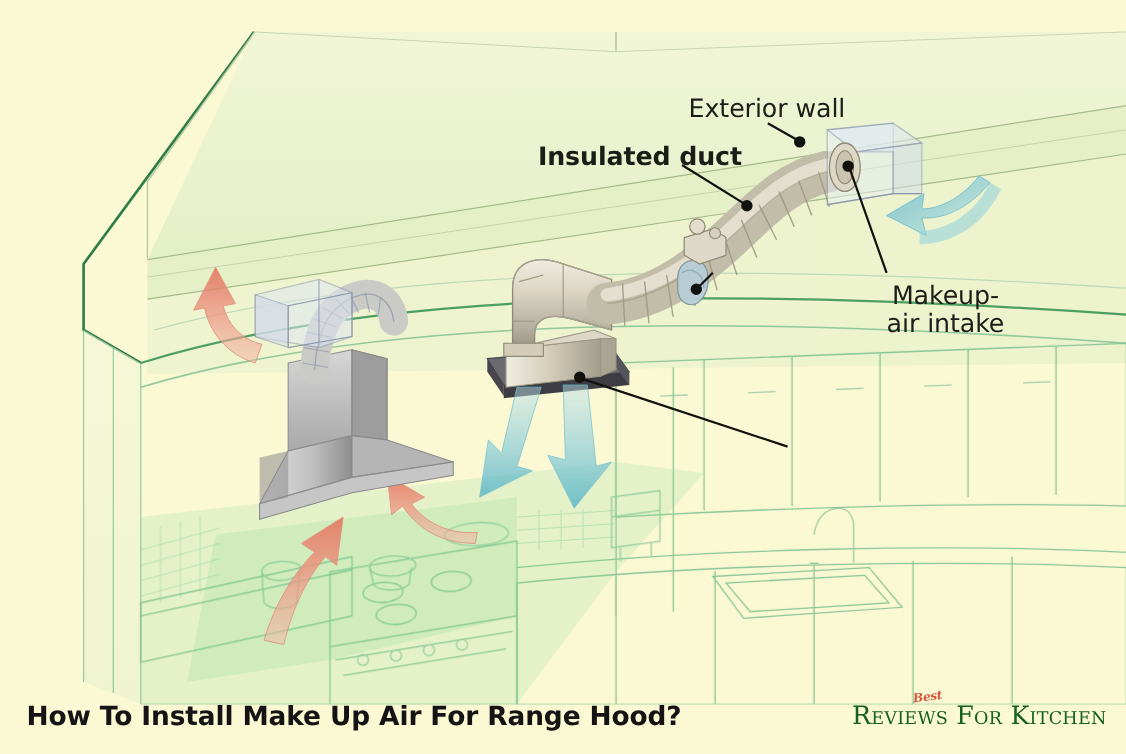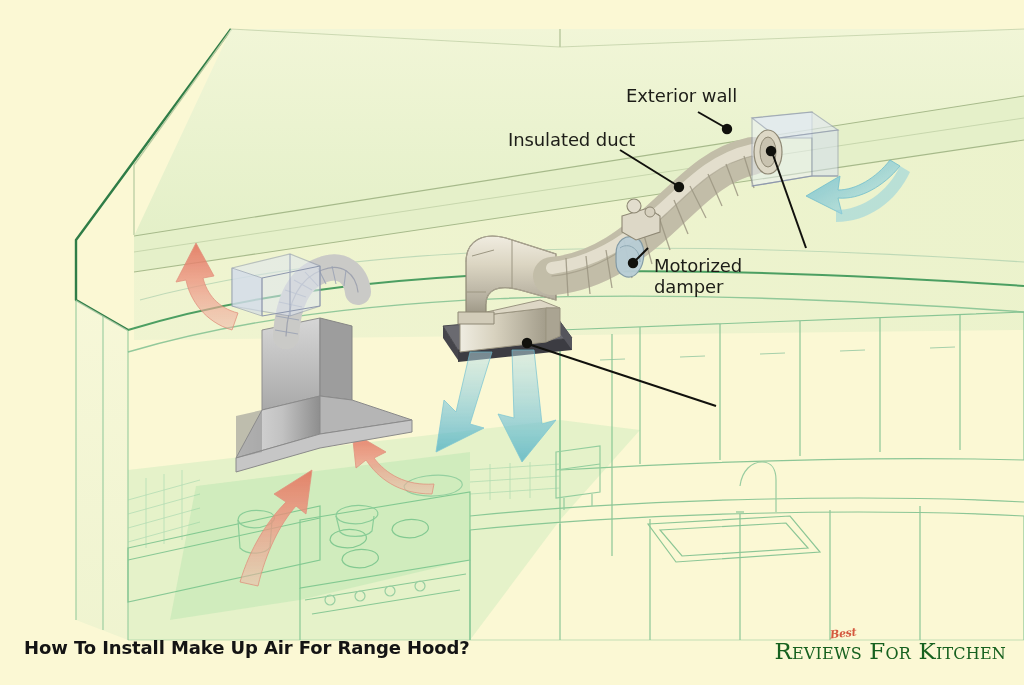--- a/index.html
+++ b/index.html
@@ -11,42 +11,42 @@
     overflow:hidden;
     position:relative;
   }
   #stage{position:absolute;inset:0;width:1024px;height:685px;}
   #artboard{position:absolute;left:0;top:0;width:1024px;height:640px;}
   svg.layer{position:absolute;left:0;top:0;width:1024px;height:685px;display:block;}
 
   .label{
     position:absolute;
     font-family:"DejaVu Sans", sans-serif;
-    font-size:18px;
+    font-size:23px;
     font-weight:500;
     color:#1d1d18;
     line-height:1.14;
     letter-spacing:-0.1px;
     white-space:pre-line;
-    text-align:left;
+    text-align:center;
   }
   #label-exterior-wall{left:626px;top:86px;}
-  #label-insulated-duct{left:508px;top:130px;}
+  #label-insulated-duct{left:489px;top:130px;font-weight:bold;}
   #label-motorized-damper{left:654px;top:256px;}
   #label-makeup-air-intake{left:806px;top:256px;}
   #label-ceiling-register{left:721px;top:394px;}
 
   #footer{
     position:absolute;left:0;bottom:0;width:1024px;height:62px;
   }
   #page-title{
     position:absolute;left:24px;top:14px;
     font-family:"DejaVu Sans", sans-serif;
     font-weight:bold;
-    font-size:18px;
+    font-size:24px;
     color:#141414;
     letter-spacing:-0.1px;
   }
   #brand{
     position:absolute;right:18px;top:4px;
     text-align:right;
     width:260px;
     height:44px;
   }
   #brand-sub{
@@ -362,23 +362,23 @@
         <circle cx="771" cy="151" r="4.2"></circle>
         <path d="M716,406 L528,344" fill="none"></path>
         <circle cx="527" cy="343" r="4.2"></circle>
       </g>
     </svg>
 
     <div class="label" id="label-exterior-wall">Exterior wall</div>
 
     <div class="label" id="label-insulated-duct">Insulated duct</div>
 
-    <div class="label" id="label-motorized-damper">Motorized
-damper</div>
-
+
+    <div class="label" id="label-makeup-air-intake">Makeup-
+air intake</div>
 
   </div>
 
   <div id="footer">
     <div id="page-title">How To Install Make Up Air For Range Hood?</div>
 
     <div id="brand">
       <div id="brand-sub">Best</div>
       <div id="brand-name">Reviews For Kitchen</div>
     </div>

